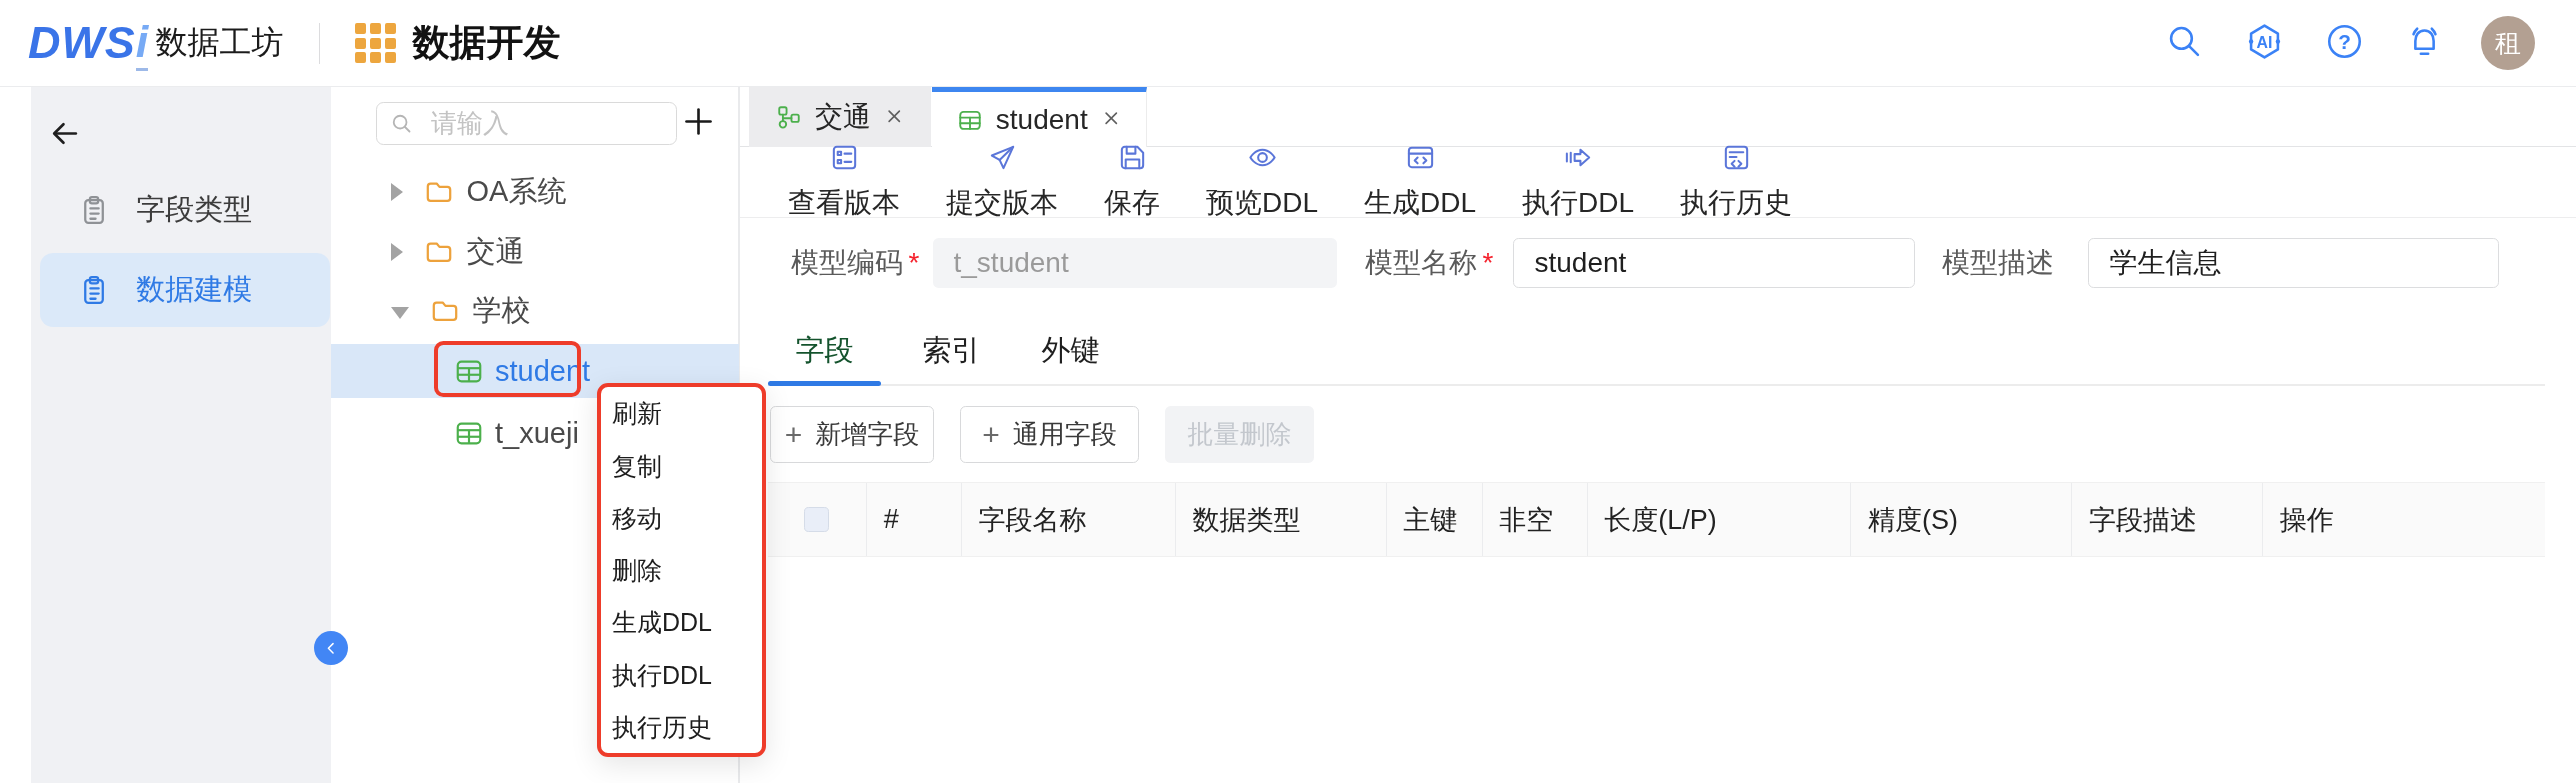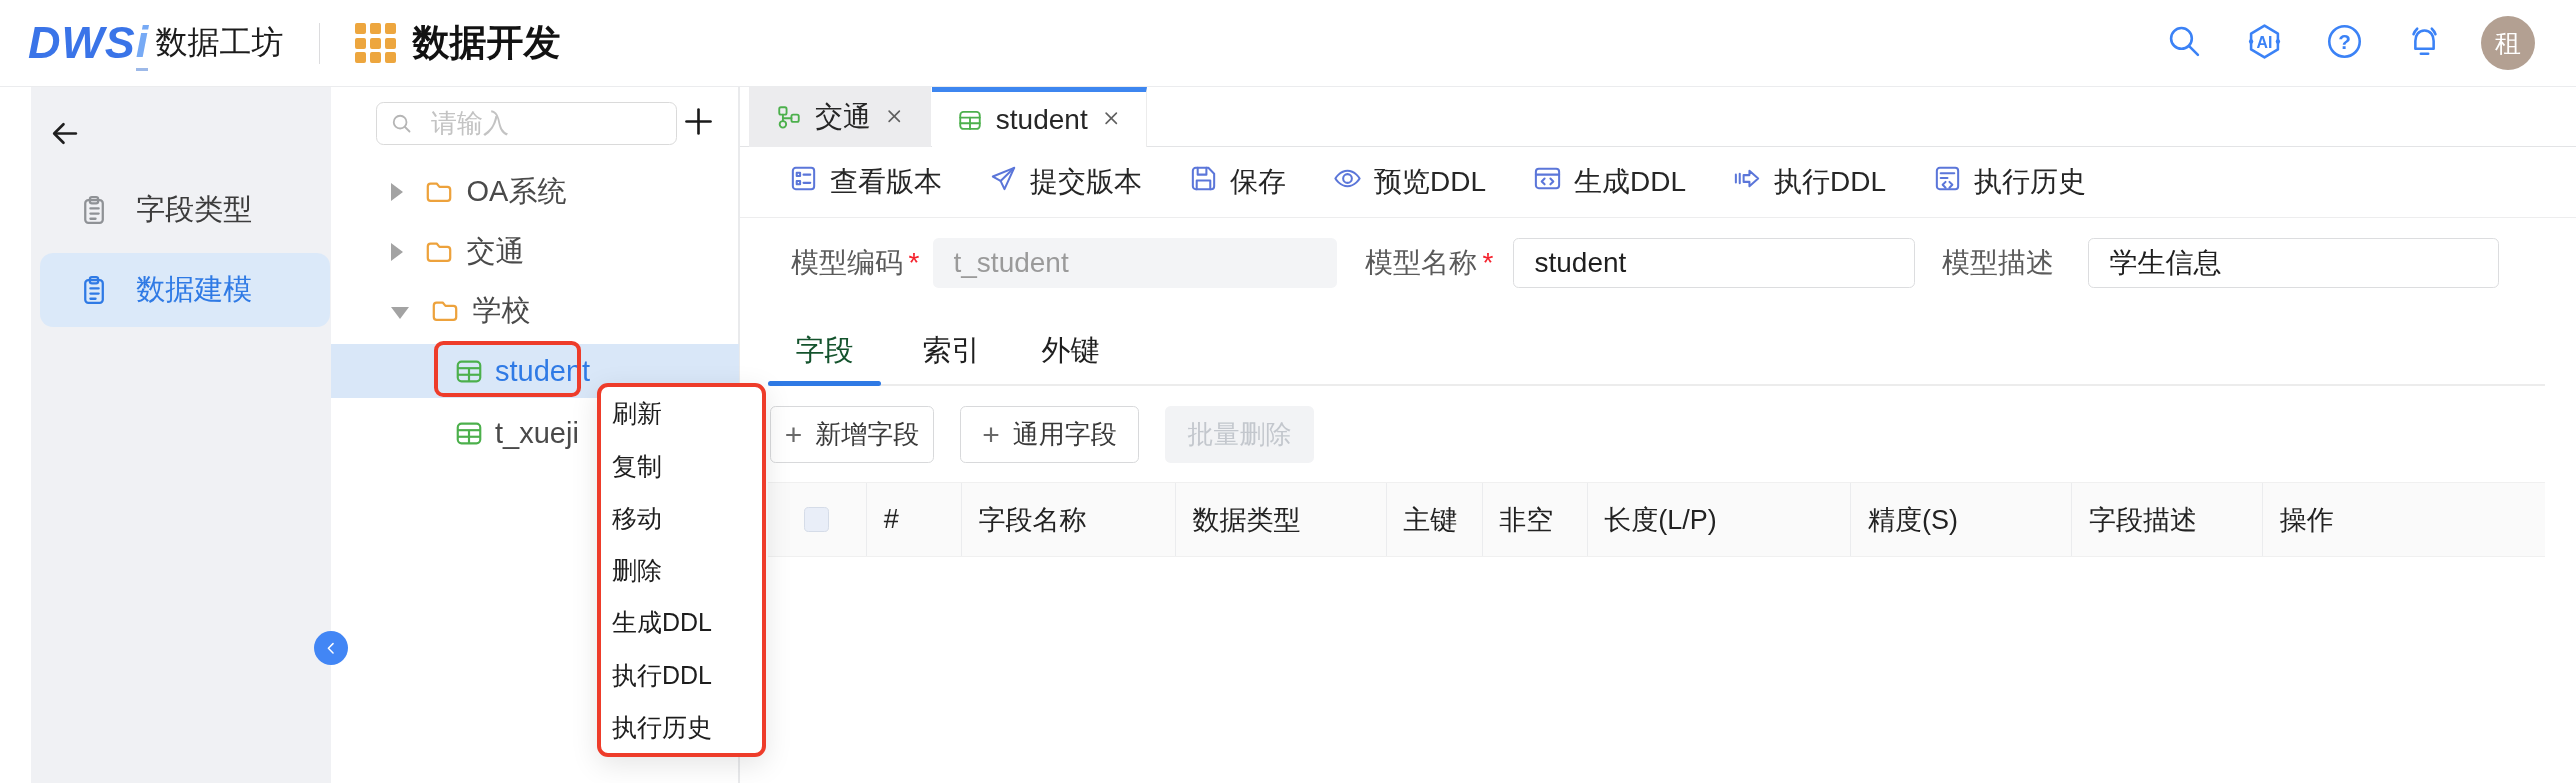--- a/index.html
+++ b/index.html
@@ -69,21 +69,21 @@
 
   .tabstrip { position:absolute; left:0; top:0; width:1837px; height:60px; border-bottom:1.9px solid #e3e4e6; background:#fff;}
   .etab { position:absolute; top:0; height:60px; display:flex; align-items:center; justify-content:center; gap:13px; font-size:28px; color:#262626; cursor:pointer;}
   .etab svg { width:26px; height:26px; fill:none; stroke-width:2.3; stroke-linejoin:round; stroke-linecap:round;}
   .etab .close svg { width:20.5px; height:20.5px; stroke:#5f5f5f; stroke-width:2.6;}
   .etab.inactive { left:9.3px; width:182px; background:#ececee; }
   .etab.active { left:192px; width:215px; background:#fff; border-top:5.6px solid #3d86f0; border-right:1.9px solid #ececec;}
 
   .toolbar { position:absolute; left:0; top:60px; width:1837px; height:71px; display:flex; align-items:center;
              padding-left:48px; gap:46px; border-bottom:1.9px solid #ededee; }
-  .tool-item { display:flex; gap:11px; font-size:28px; color:#262626; cursor:pointer; white-space:nowrap;}
+  .tool-item { display:flex; align-items:center; gap:11px; font-size:28px; color:#262626; cursor:pointer; white-space:nowrap;flex-direction:column;}
   .tool-item svg { width:31px; height:31px; stroke:#5b76d9; fill:none; stroke-width:2.1; stroke-linecap:round; stroke-linejoin:round;}
 
   .f-label { position:absolute; top:151px; height:50px; line-height:50px; font-size:28px; color:#5a5a5a; white-space:nowrap;}
   .f-label .star { color:#f5222d; margin-left:5.6px; }
   .f-input { position:absolute; top:151px; height:50px; font-size:28px; padding:0 20.5px; border-radius:5.6px;
              font-family:inherit; outline:none; }
   .f-input.ro { background:#f3f4f6; border:none; color:#9a9a9a; }
   .f-input.ed { background:#fff; border:1.9px solid #dcdddf; color:#1f1f1f; }
 
   .dtab { position:absolute; top:231px; width:113px; height:65px; display:flex; align-items:center; justify-content:center;

